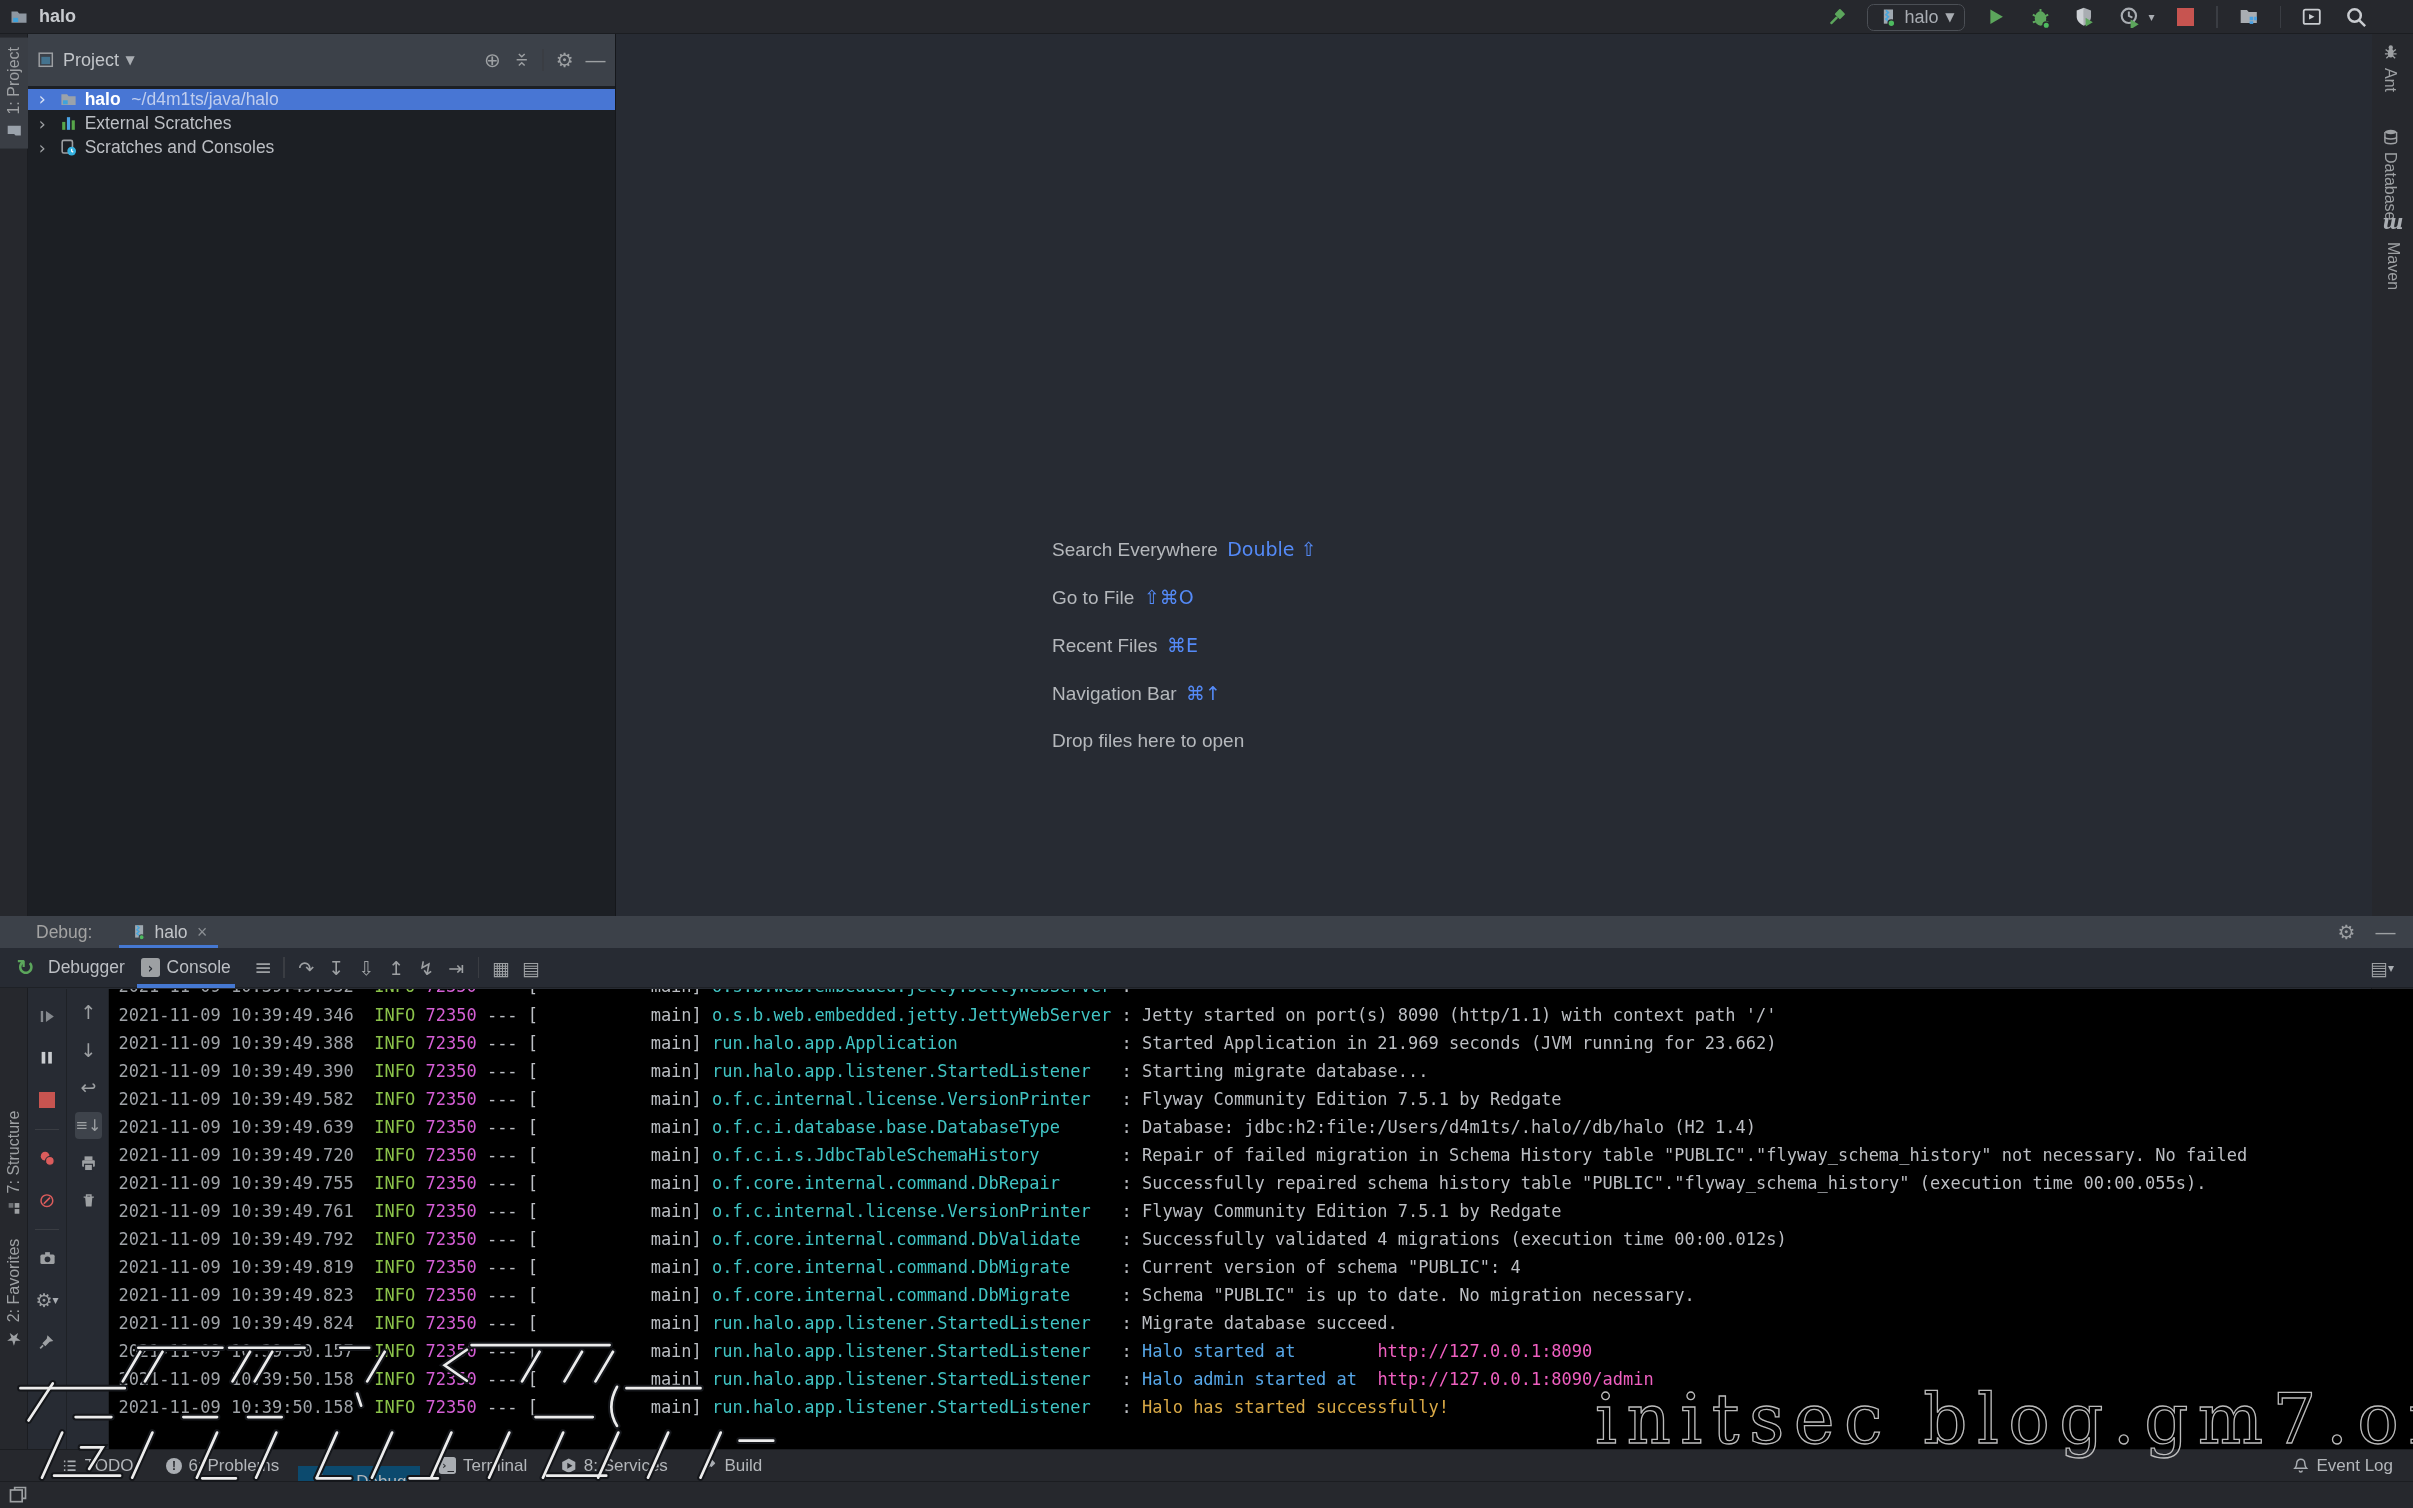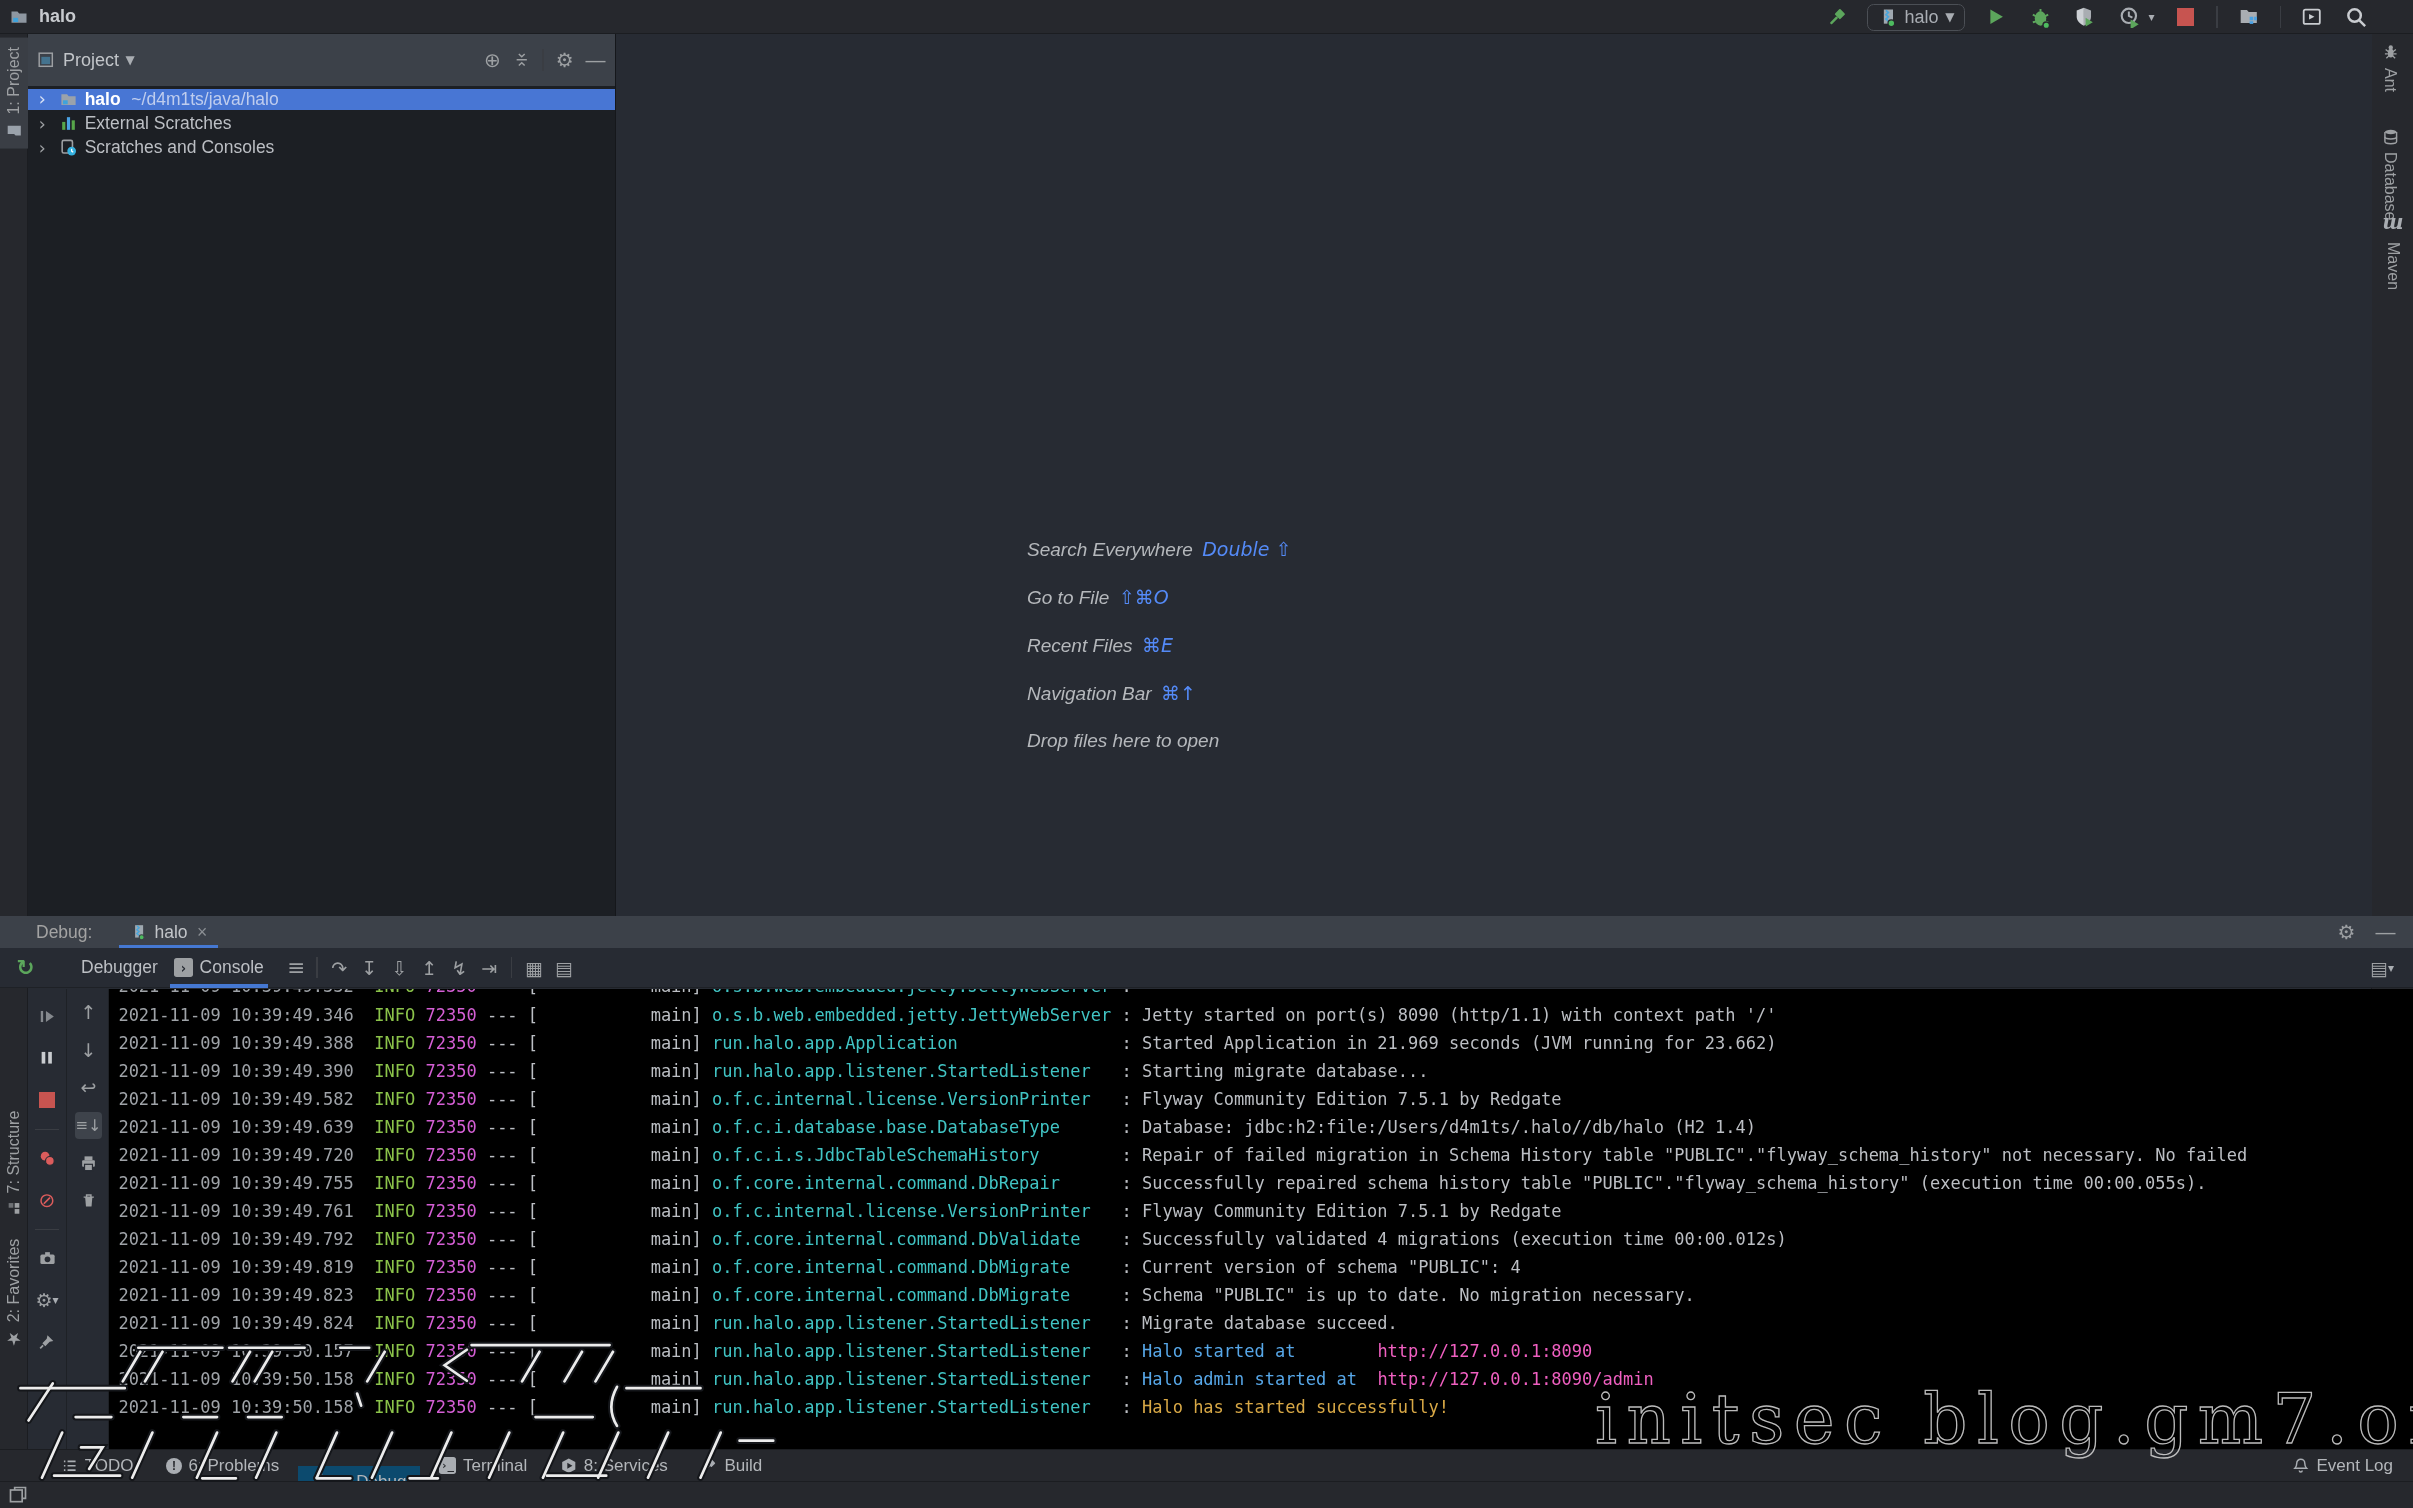--- a/index.html
+++ b/index.html
@@ -37,21 +37,21 @@
   .tree-row { height:21.5px; display:flex; align-items:center; font-size:17.5px; padding-left:10.8px; gap:6.7px; cursor:pointer; margin-top:2.7px; }
   .tree-row.sel { background:#4876D4; color:#FFFFFF; }
   .tree-row .chev { color:#9DA0A3; font-size:17.5px; width:13.5px; font-family:"DejaVu Sans",sans-serif; }
   .tree-row.sel .chev { color:#D9E2F5; }
   .tree-row .t-label { color:#BCBFC4; }
   .tree-row.sel .t-label { color:#FFFFFF; font-weight:bold; }
   .tree-row .t-path { color:#BFCDEE; margin-left:4px; }
 
   
   #editor { left:616px; top:34px; width:1756px; height:882px; background:#272B33; }
-  #shortcuts { position:absolute; left:411px; top:504px;font-style:italic; }
+  #shortcuts { position:absolute; left:436px; top:504px; }
   .sc-row { font-size:19px; margin-bottom:28px; color:#B5B8BC; height:20px; }
   .sc-keys { color:#548AF7; margin-left:9.4px; font-family:"DejaVu Sans",sans-serif; }
 
   
   #debug-header { left:0; top:916px; width:2413px; height:32px; background:#3C4149; display:flex; align-items:center; }
   #debug-header .dbg-label { font-size:17.5px; color:#a3a3a3; margin-left:36px; }
   #debug-tab { position:relative; height:32px; display:flex; align-items:center; gap:6.7px; margin-left:27px; padding:0 10.8px; cursor:pointer; }
   #debug-tab .tab-underline { position:absolute; left:0; bottom:0; width:100%; height:3.4px; background:#4578D2; }
   #debug-tab .tab-text { font-size:17.5px; color:#C2C5C9; }
   #debug-tab .tab-close { color:#8B8F94; font-size:17.5px; margin-left:2.7px; }
@@ -332,21 +332,21 @@
     <span class="tab-underline"></span>
   </div>
   <div id="debug-header-right">
     <span class="g" style="font-size:20px;color:#9DA0A3;cursor:pointer">⚙</span>
     <span style="font-size:20px;color:#9DA0A3;cursor:pointer">—</span>
   </div>
 </div>
 
 <div id="debug-toolbar" class="abs">
   <span class="s-ico" style="margin-left:12px;color:#5CA65C;font-weight:bold;font-size:21.5px">↻</span>
-  <div id="debug-tabs" style="display:flex;height:40px;margin-left:34px">
+  <div id="debug-tabs" style="display:flex;height:40px;margin-left:1px">
       <div class="dtab">
         <span>Debugger</span>
       </div>
       <div class="dtab sel">
         <span>
           <span class="boxicon">›</span>
         </span>
         <span>Console</span>
       </div>
     </div>

